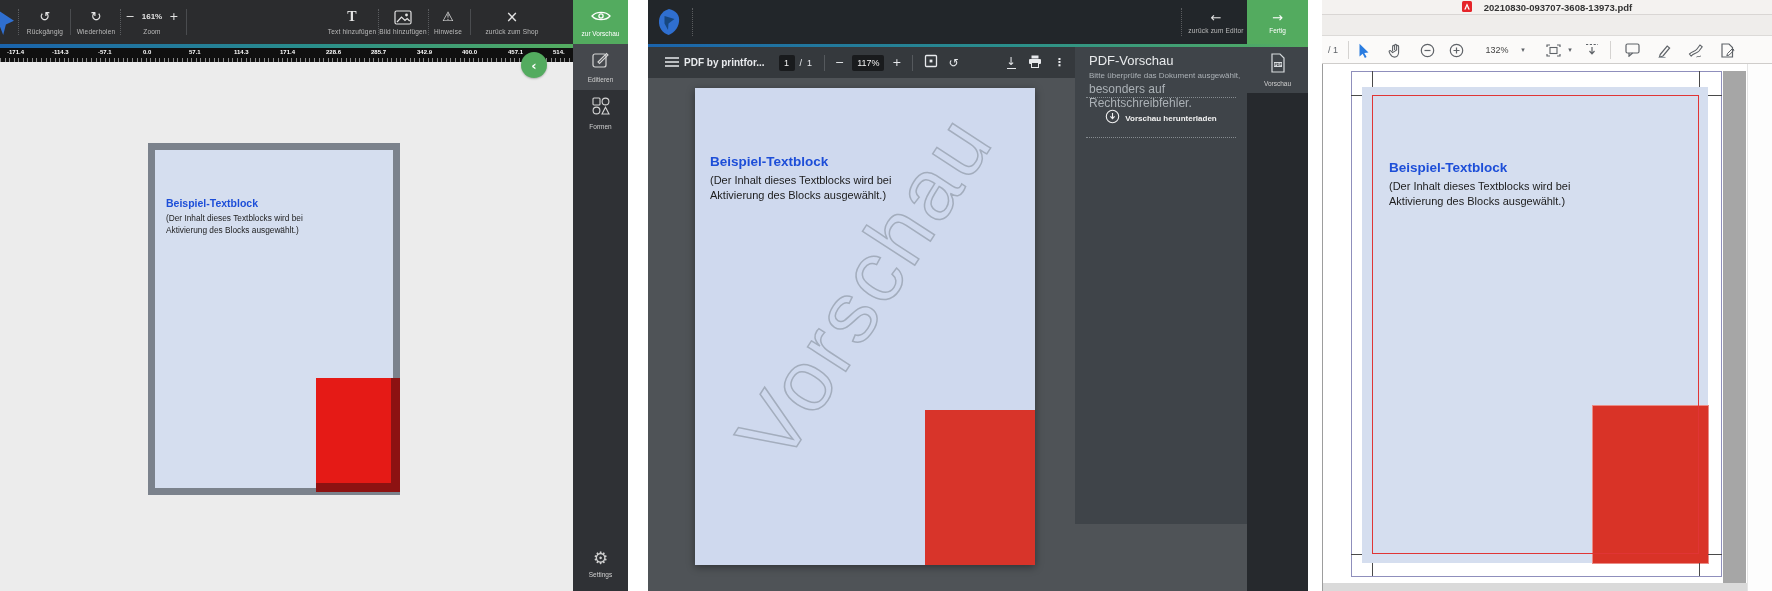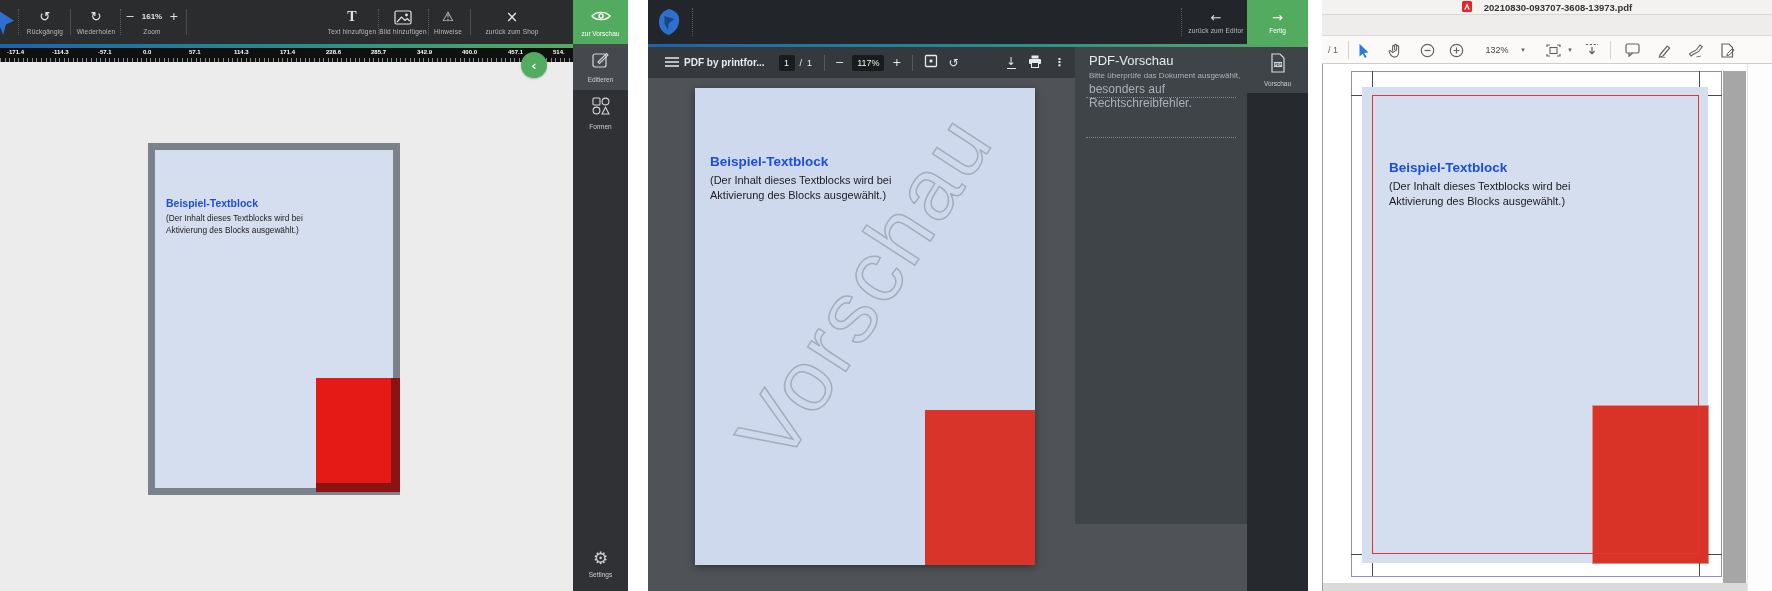--- a/index.html
+++ b/index.html
@@ -247,20 +247,29 @@
   <span class="abs blk-title" style="left:15px;top:66px;font-size:13.5px">Beispiel-Textblock</span>
   <span class="abs blk-body" style="left:15px;top:85px;font-size:11px;line-height:14.5px">(Der Inhalt dieses Textblocks wird bei</span>
   <span class="abs blk-body" style="left:15px;top:100px;font-size:11px;line-height:14.5px">Aktivierung des Blocks ausgewählt.)</span>
 </div>
 
 <div class="abs" id="pv-sidebar">
   <span class="abs" style="left:14px;top:6px;font-size:13px;color:#e9ebed">PDF-Vorschau</span>
   <span class="abs" style="left:14px;top:24px;font-size:8px;color:#abb1b6">Bitte überprüfe das Dokument ausgewählt,</span>
   <span class="abs" style="left:14px;top:35px;font-size:12px;color:#abb1b6">besonders auf Rechtschreibfehler.</span>
   <div class="dash" style="top:50px"></div>
+  <div class="abs" style="left:0;top:56px;width:172px;height:30px;display:flex;align-items:center;justify-content:center;column-gap:5px">
+    <span>
+      <svg width="15" height="15" viewBox="0 0 15 15">
+          <circle cx="7.5" cy="7.5" r="6.2" fill="none" stroke="#f0f0f0" stroke-width="1.1"></circle>
+          <path d="M7.5 4 v5.2 M5.4 7.3 L7.5 9.6 L9.6 7.3" fill="none" stroke="#f0f0f0" stroke-width="1.1"></path>
+        </svg>
+    </span>
+    <span style="font-size:8px;font-weight:bold;color:#f2f2f2">Vorschau herunterladen</span>
+  </div>
   <div class="dash" style="top:90px"></div>
 </div>
 
 <div class="abs" id="pv-tabstrip"></div>
 <div class="abs" id="pv-tab">
   <span>
     <svg width="16" height="20" viewBox="0 0 16 20">
         <path d="M2 1 h8 l4 4 v14 h-12 z" fill="none" stroke="#d7dbde" stroke-width="1.2"></path>
         <rect x="4" y="9" width="8" height="5" fill="#d7dbde"></rect>
         <text x="8" y="13" font-size="3.6" fill="#34383c" text-anchor="middle" font-weight="bold">PDF</text>

